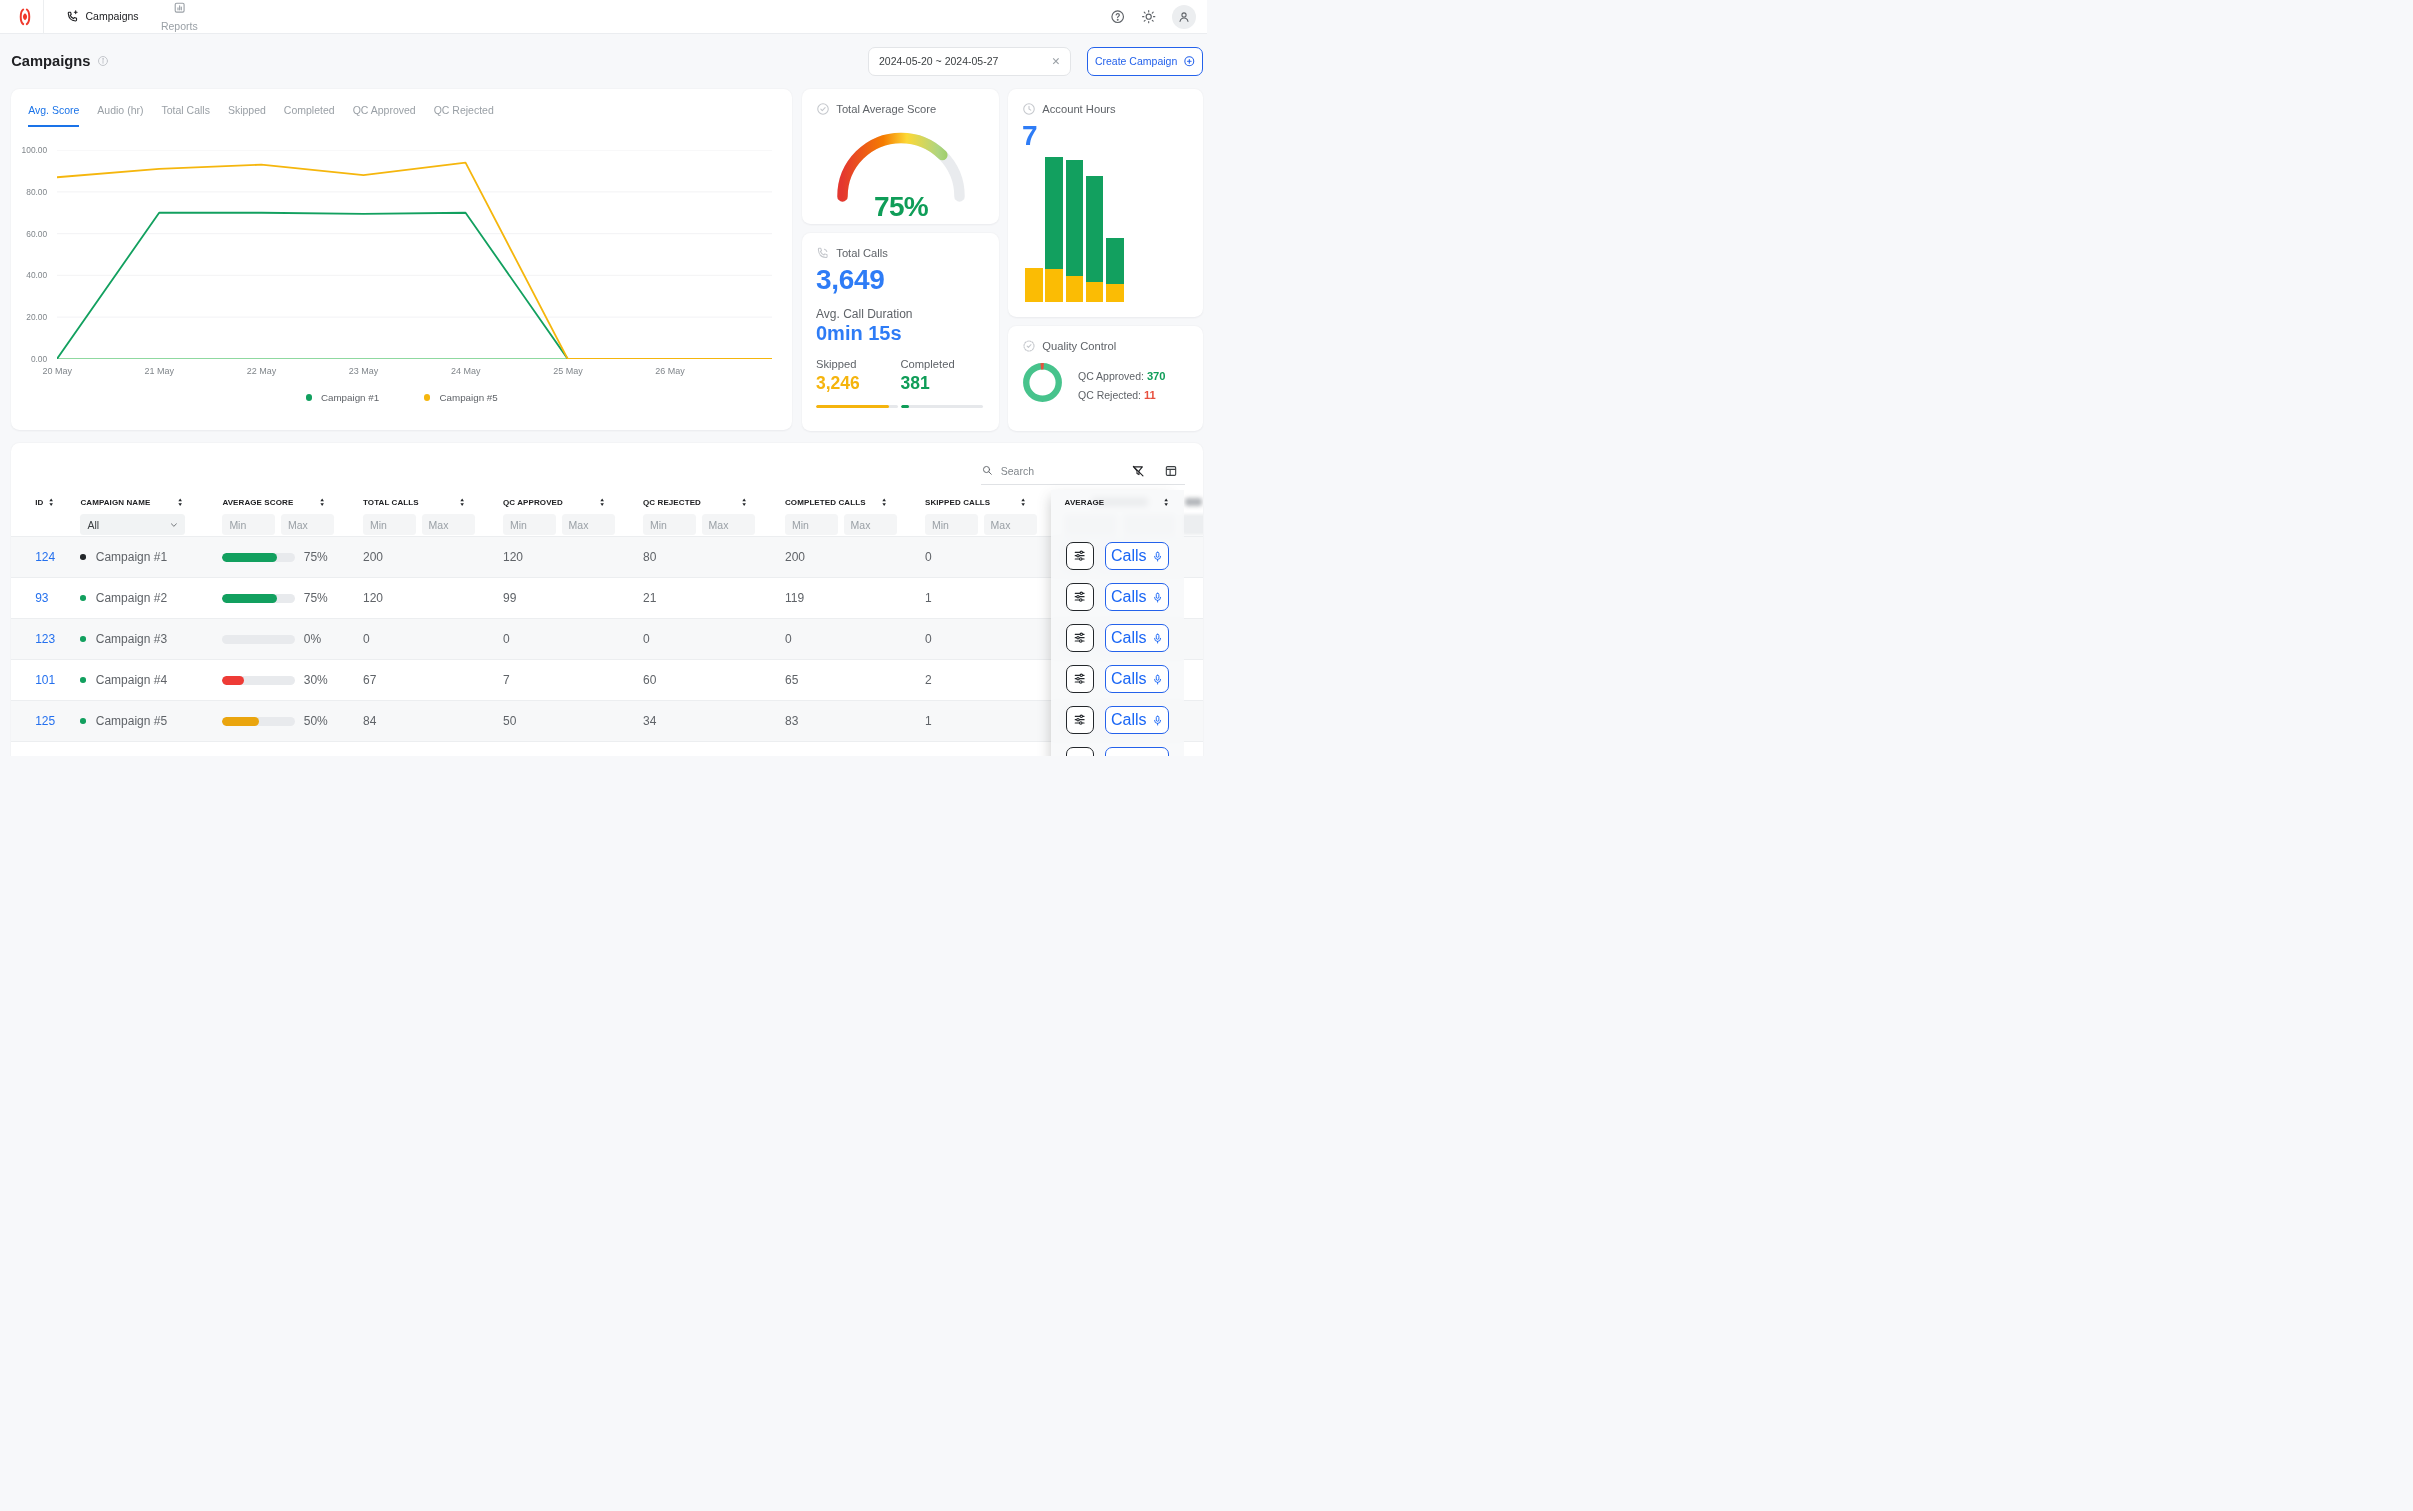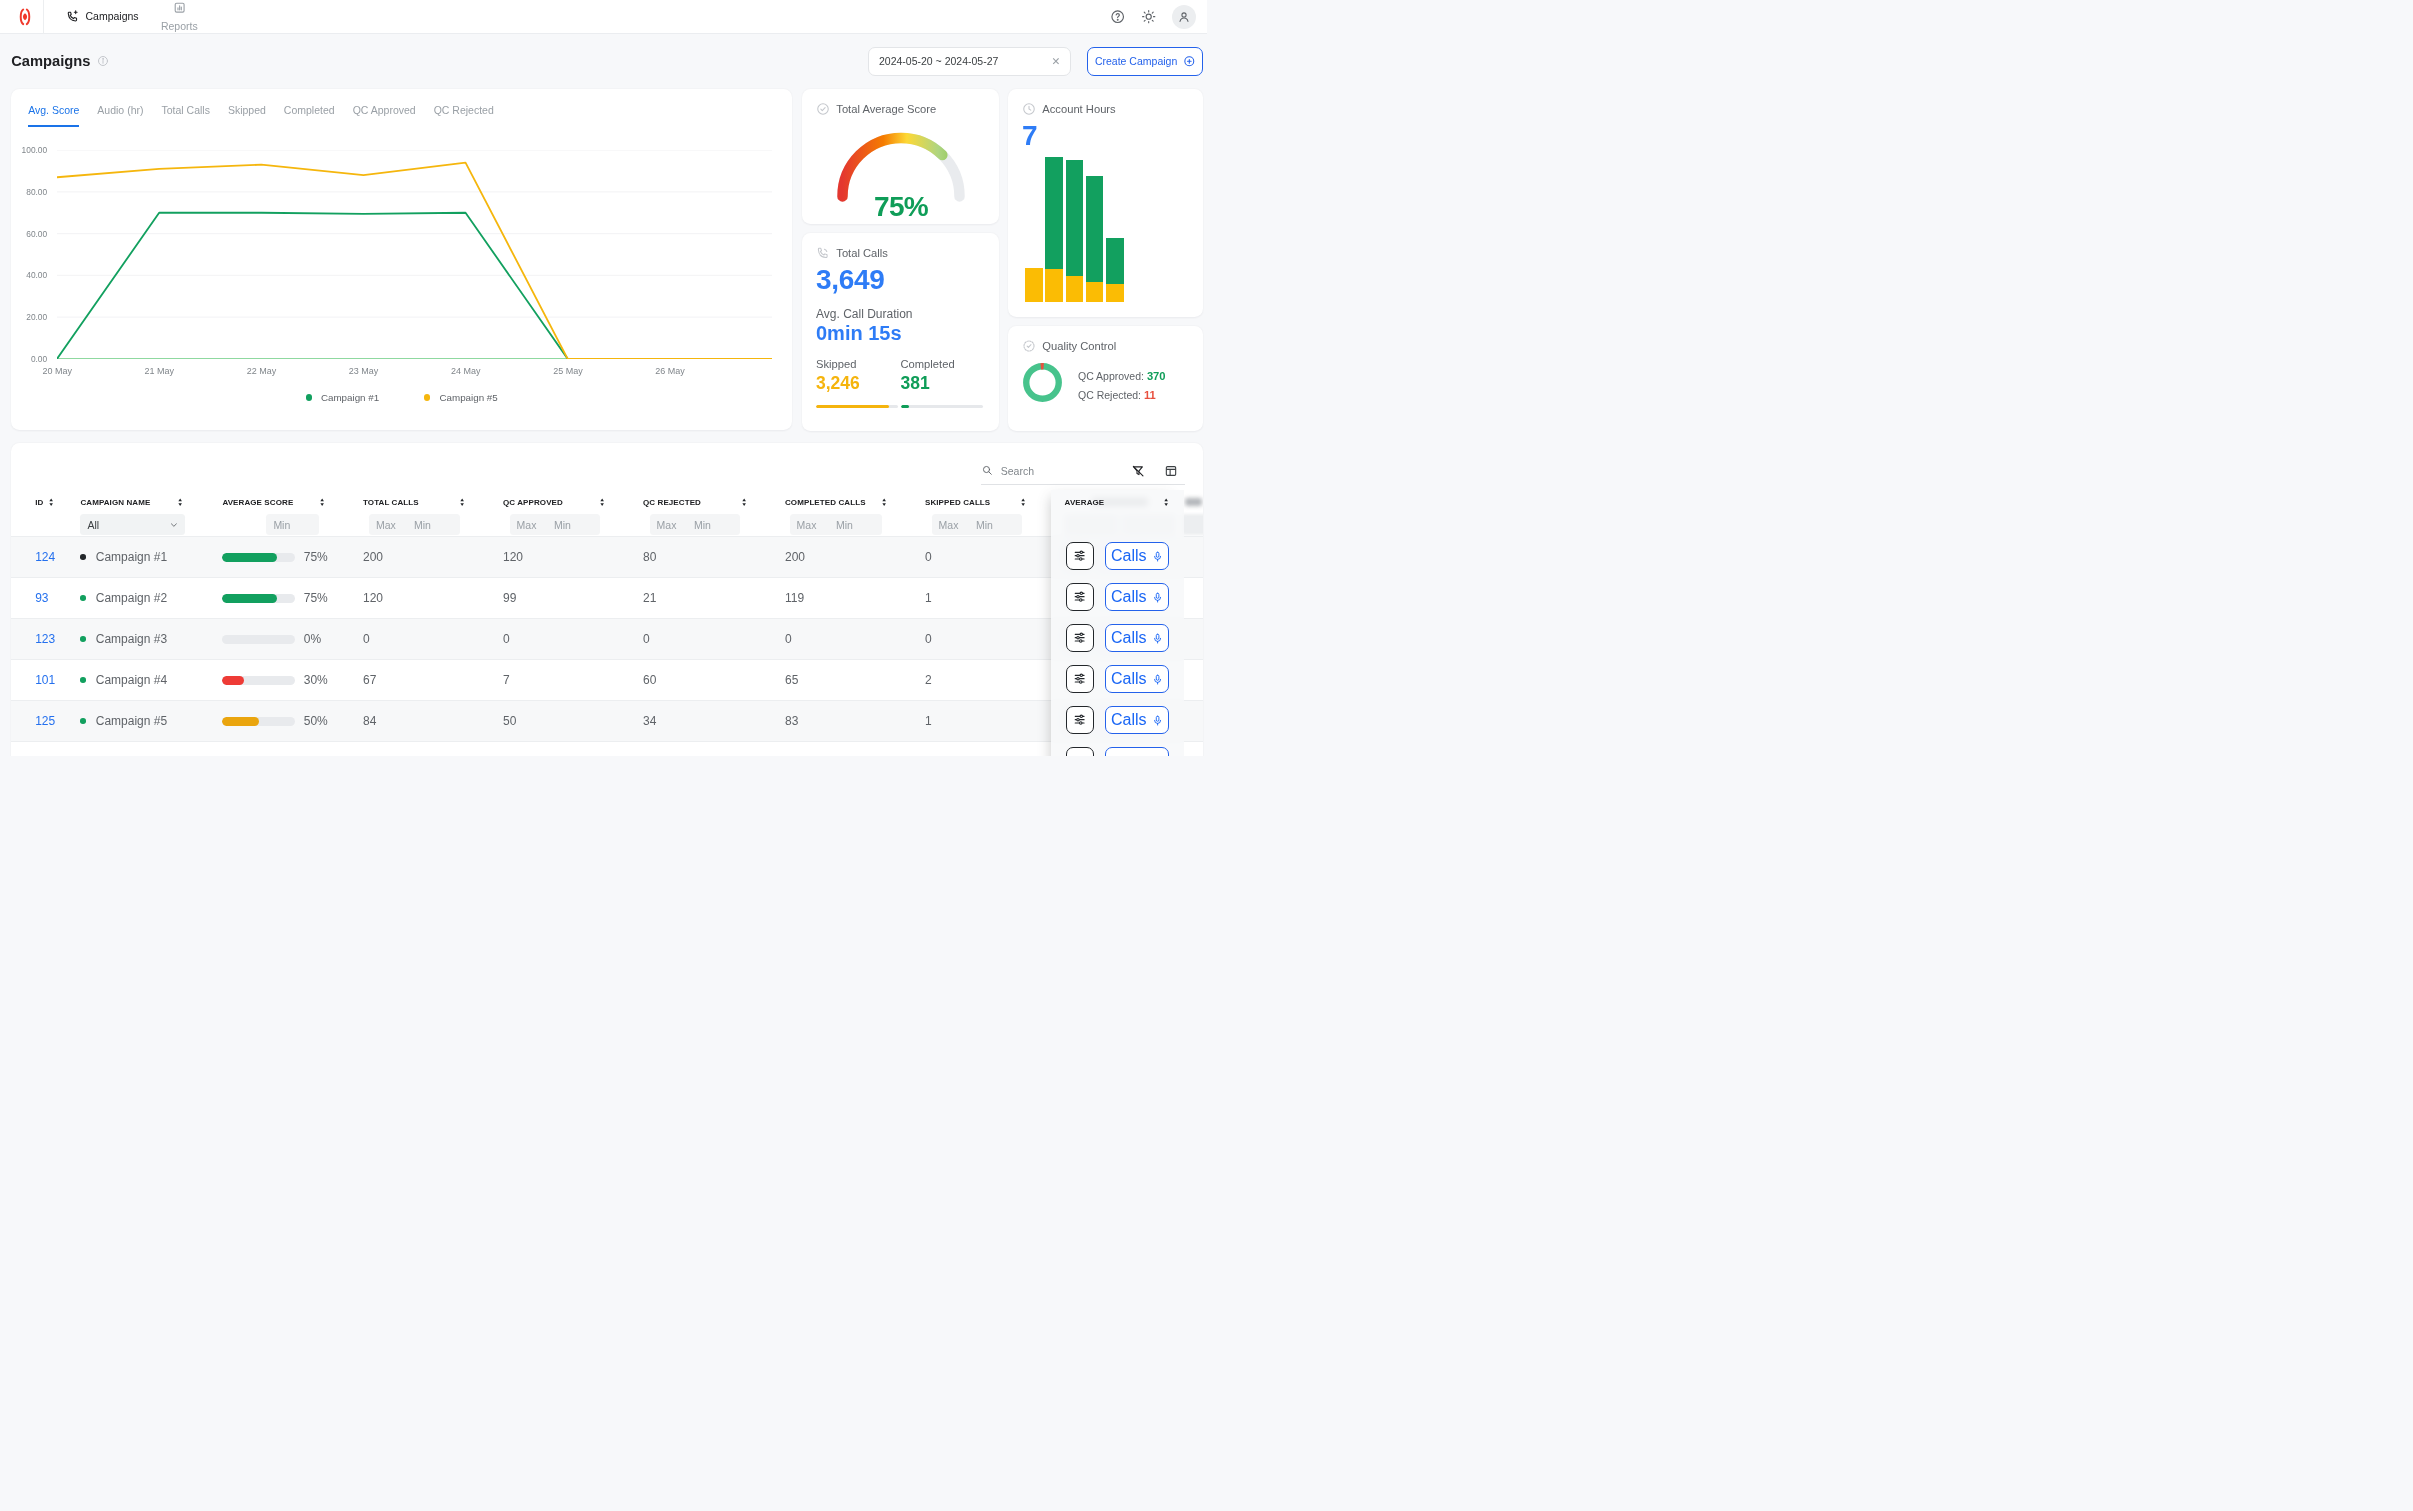--- a/index.html
+++ b/index.html
@@ -83,21 +83,21 @@
   .cols { display:grid; grid-template-columns:34px 142px 142px 140px 140px 142px 140px 139px 1fr; padding-left:24px; }
   .thead { position:absolute; top:47px; left:0; right:0; height:24px; }
   .hc { display:flex; align-items:center; font-size:8px; font-weight:700; letter-spacing:0.1px; color:#202124; }
   .hc .sort { margin-left:auto; margin-right:28px; flex:none; }
   .hc-id .sort { margin-left:4.2px; margin-right:0; }
   .pl16 { padding-left:11.2px; } .pl14 { padding-left:9.8px; }
   .tfilter { position:absolute; top:71px; left:0; right:0; height:21.6px; }
   .tfilter .fc { display:flex; align-items:center; gap:5.6px; }
   .sel { width:105px; height:21px; background:#f1f3f4; border-radius:3.5px; display:flex; align-items:center; padding:0 7px; font-size:10.5px; color:#3c4043; cursor:pointer; }
   .sel svg { margin-left:auto; }
-  .mm { width:53px; height:21px; background:#f4f5f6; border:none; outline:none; border-radius:3.5px; padding:0 7px; font-size:10.5px; color:#3c4043; font-family:inherit;margin-left:44px; }
+  .mm { width:53px; height:21px; background:#f4f5f6; border:none; outline:none; border-radius:3.5px; padding:0 7px; font-size:10.5px; color:#3c4043; font-family:inherit; }
   .mm::placeholder { color:#9aa0a6; }
 
   .tbody { position:absolute; top:93px; left:0; right:0; }
   .trow { height:41px; align-items:center; border-top:0.7px solid #eceef0; }
   .trow.zebra { background:#f7f8f9; }
   .cell { display:flex; align-items:center; font-size:12px; color:#5f6368; }
   .id-link { color:#2470ee; text-decoration:none; cursor:pointer; }
   .dot { width:5.6px; height:5.6px; border-radius:50%; flex:none; margin-right:9.8px; }
   .score-track { width:73px; height:9px; border-radius:4.9px; background:#e8eaed; overflow:hidden; flex:none; }
   .score-fill { height:9px; border-radius:4.9px; }

